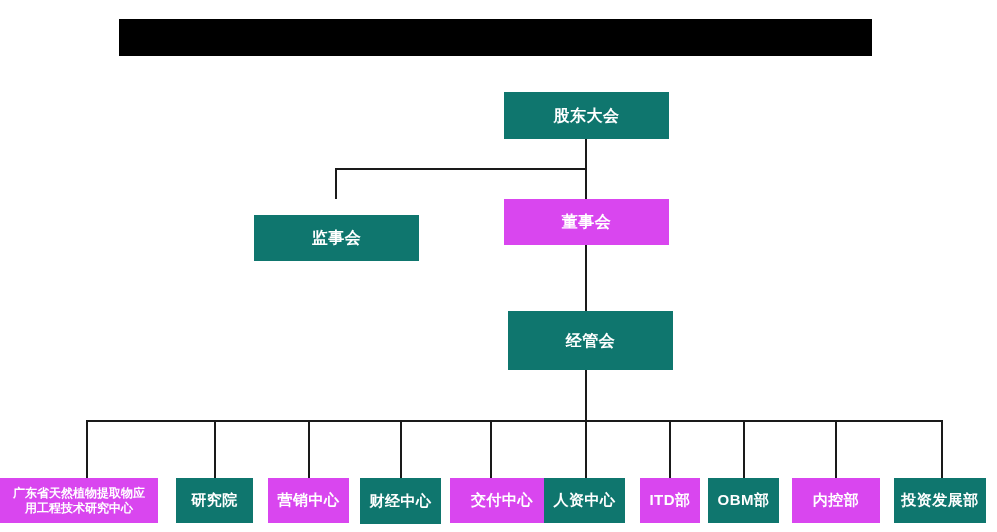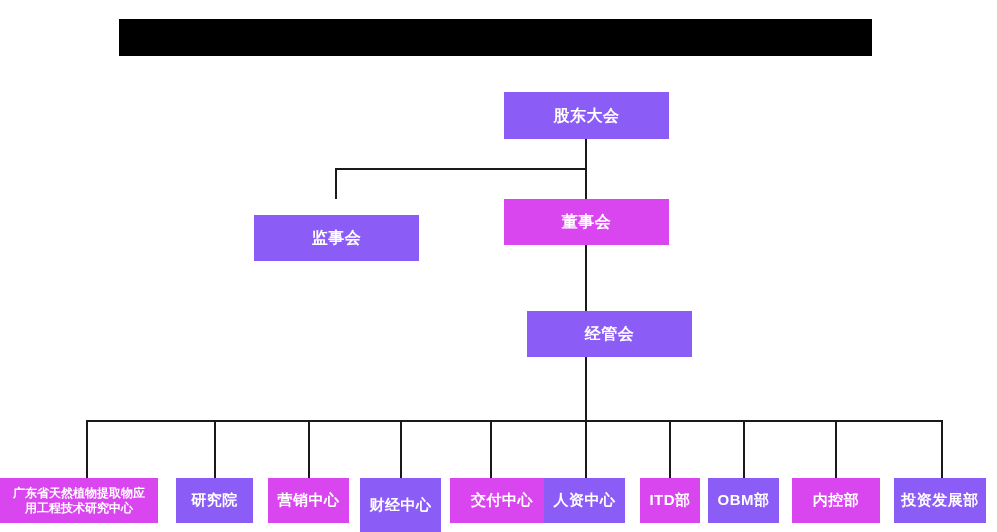--- a/index.html
+++ b/index.html
@@ -40,21 +40,21 @@
     display: flex;
     align-items: center;
     justify-content: center;
     text-align: center;
     color: #ffffff;
     box-sizing: border-box;
     line-height: 1.25;
     letter-spacing: 0.5px;
     font-weight: 700;
   }
-  .node.dark  { background: #8b5cf6; }
+  .node.dark  { background: #0f766e; }
   .node.light { background: #d946ef; }
 
   .node.lvl1 { font-size: 16px; }
   .node.lvl2 { font-size: 16px; }
   .node.lvl3 { font-size: 16px; }
   .node.leaf { font-size: 15px; }
   .node.leaf.small { font-size: 12px; font-weight: 700; letter-spacing: 0px; padding: 0 4px; }
 </style>
 </head>
 <body>
@@ -83,32 +83,32 @@
   <div class="line-v" style="left:743px; top:420px; height:58px;"></div>
   <div class="line-v" style="left:835px; top:420px; height:58px;"></div>
   <div class="line-v" style="left:941px; top:420px; height:58px;"></div>
 
   <div class="node lvl1 dark" style="left:504px; top:92px; width:165px; height:47px;">股东大会</div>
 
   <div class="node lvl2 dark" style="left:254px; top:215px; width:165px; height:46px;">监事会</div>
 
   <div class="node lvl2 light" style="left:504px; top:199px; width:165px; height:46px;">董事会</div>
 
-  <div class="node lvl3 dark" style="left:527px; top:311px; width:165px; height:46px;">经管会</div>
+  <div class="node lvl3 dark" style="left:508px; top:311px; width:165px; height:59px;">经管会</div>
 
   <div class="node leaf small light" style="left:0px; top:478px; width:158px; height:45px; flex-direction:column;">
     <span>广东省天然植物提取物应</span>
     <span>用工程技术研究中心</span>
   </div>
 
   <div class="node leaf dark" style="left:176px; top:478px; width:77px; height:45px;">研究院</div>
 
   <div class="node leaf light" style="left:268px; top:478px; width:81px; height:45px;">营销中心</div>
 
-  <div class="node leaf dark" style="left:360px; top:478px; width:81px; height:54px;">财经中心</div>
+  <div class="node leaf dark" style="left:360px; top:478px; width:81px; height:46px;">财经中心</div>
 
   <div class="node leaf light" style="left:450px; top:478px; width:104px; height:45px;">交付中心</div>
 
   <div class="node leaf dark" style="left:544px; top:478px; width:81px; height:45px;">人资中心</div>
 
   <div class="node leaf light" style="left:640px; top:478px; width:60px; height:45px;">ITD部</div>
 
   <div class="node leaf dark" style="left:708px; top:478px; width:71px; height:45px;">OBM部</div>
 
   <div class="node leaf light" style="left:792px; top:478px; width:88px; height:45px;">内控部</div>

